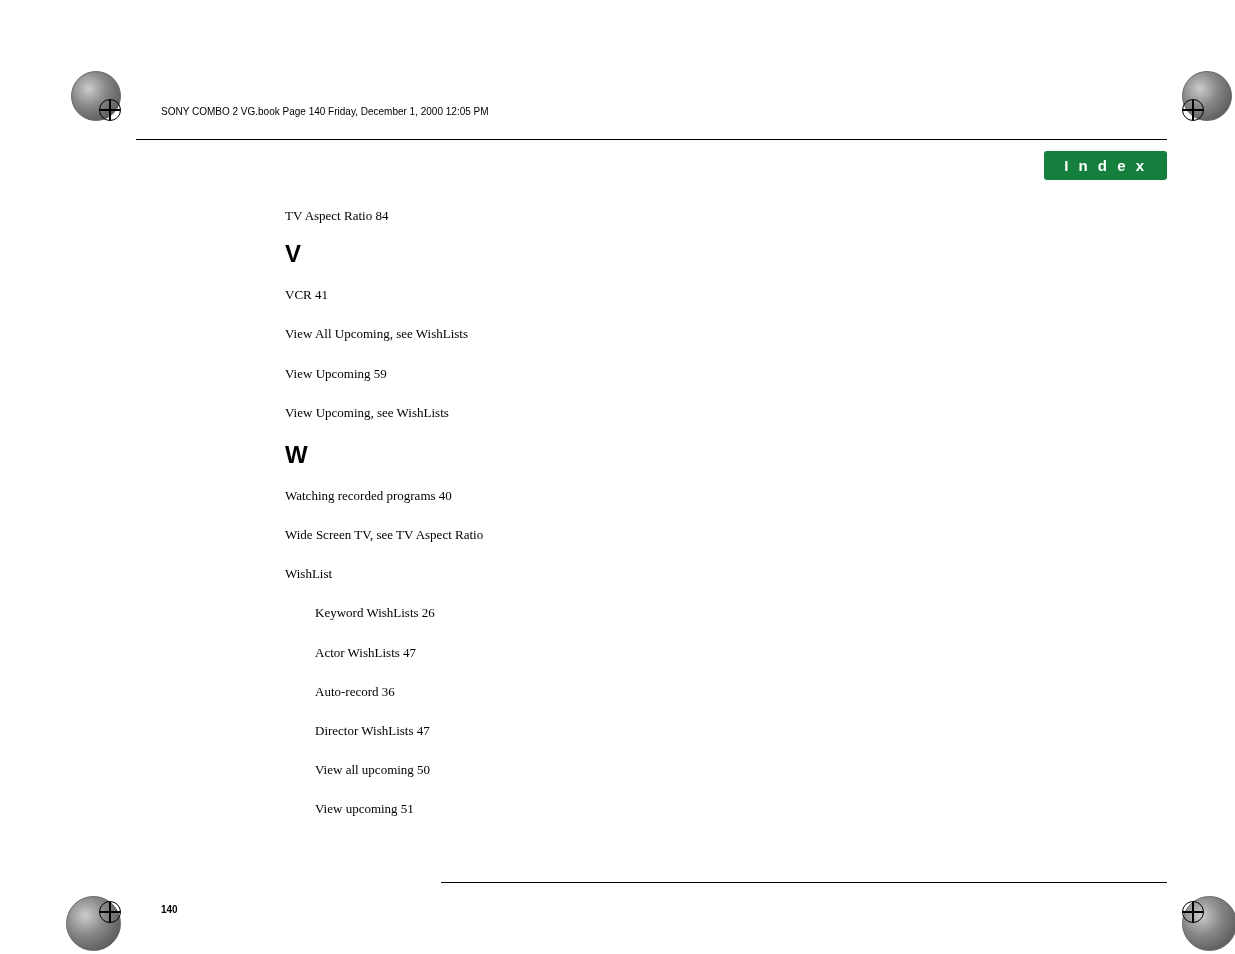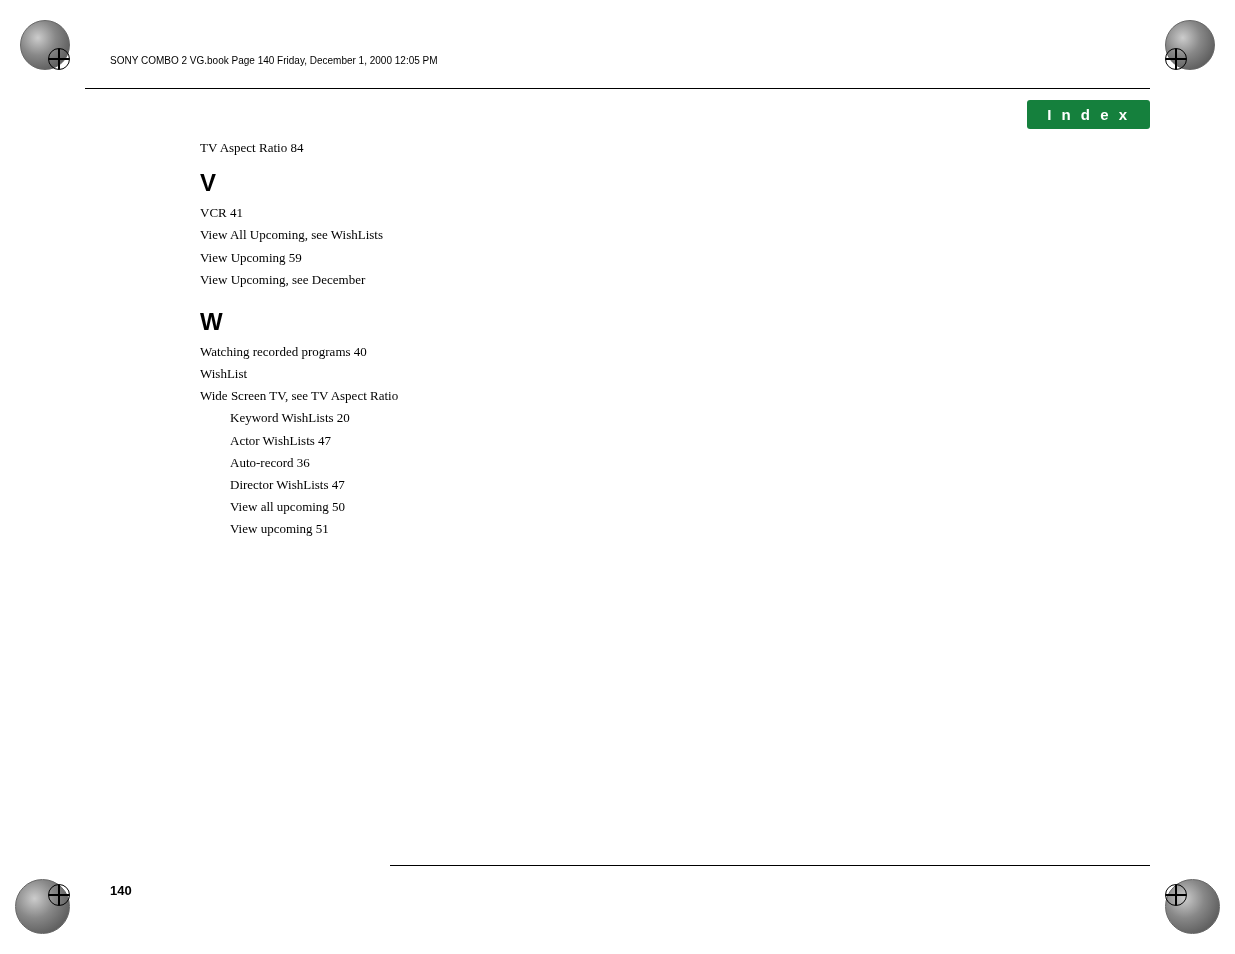--- a/index.html
+++ b/index.html
@@ -1,16 +1,16 @@
 <!DOCTYPE html>
 <html><head>
   <meta charset="utf-8">
   <style>
     * {
-      margin: 0;
+      margin: 17px;
       padding: 0;
       box-sizing: border-box;
     }
 
     body {
       width: 1235px;
       height: 954px;
       background: #ffffff;
       font-family: "Times New Roman", Times, serif;
       font-size: 13px;
@@ -138,21 +138,21 @@
       font-size: 10px;
       font-family: Arial, Helvetica, sans-serif;
       color: #000;
     }
 
     
     .page-number {
       position: absolute;
       bottom: 56px;
       left: 110px;
-      font-size: 13px;
+      font-size: 10px;
       font-weight: bold;
       font-family: Arial, Helvetica, sans-serif;
     }
 
     
     .content {
       position: absolute;
       top: 140px;
       left: 200px;
       width: 600px;
@@ -216,29 +216,29 @@
 
   <div class="tv-aspect">
     <span>TV Aspect Ratio 84</span>
   </div>
 
   <div class="section-block">
     <div class="section-letter">V</div>
     <span class="index-entry">VCR 41</span>
     <span class="index-entry">View All Upcoming, see WishLists</span>
     <span class="index-entry">View Upcoming 59</span>
-    <span class="index-entry">View Upcoming, see December</span>
+    <span class="index-entry">View Upcoming, see WishLists</span>
   </div>
 
   <div class="section-block">
     <div class="section-letter">W</div>
     <span class="index-entry">Watching recorded programs 40</span>
+    <span class="index-entry">Wide Screen TV, see TV Aspect Ratio</span>
     <span class="index-entry">WishList</span>
-    <span class="index-entry">Wide Screen TV, see TV Aspect Ratio</span>
-    <span class="index-entry-indent">Keyword WishLists 20</span>
+    <span class="index-entry-indent">Keyword WishLists 26</span>
     <span class="index-entry-indent">Actor WishLists 47</span>
     <span class="index-entry-indent">Auto-record 36</span>
     <span class="index-entry-indent">Director WishLists 47</span>
     <span class="index-entry-indent">View all upcoming 50</span>
     <span class="index-entry-indent">View upcoming 51</span>
   </div>
 
 </div>
 
 </body></html>

